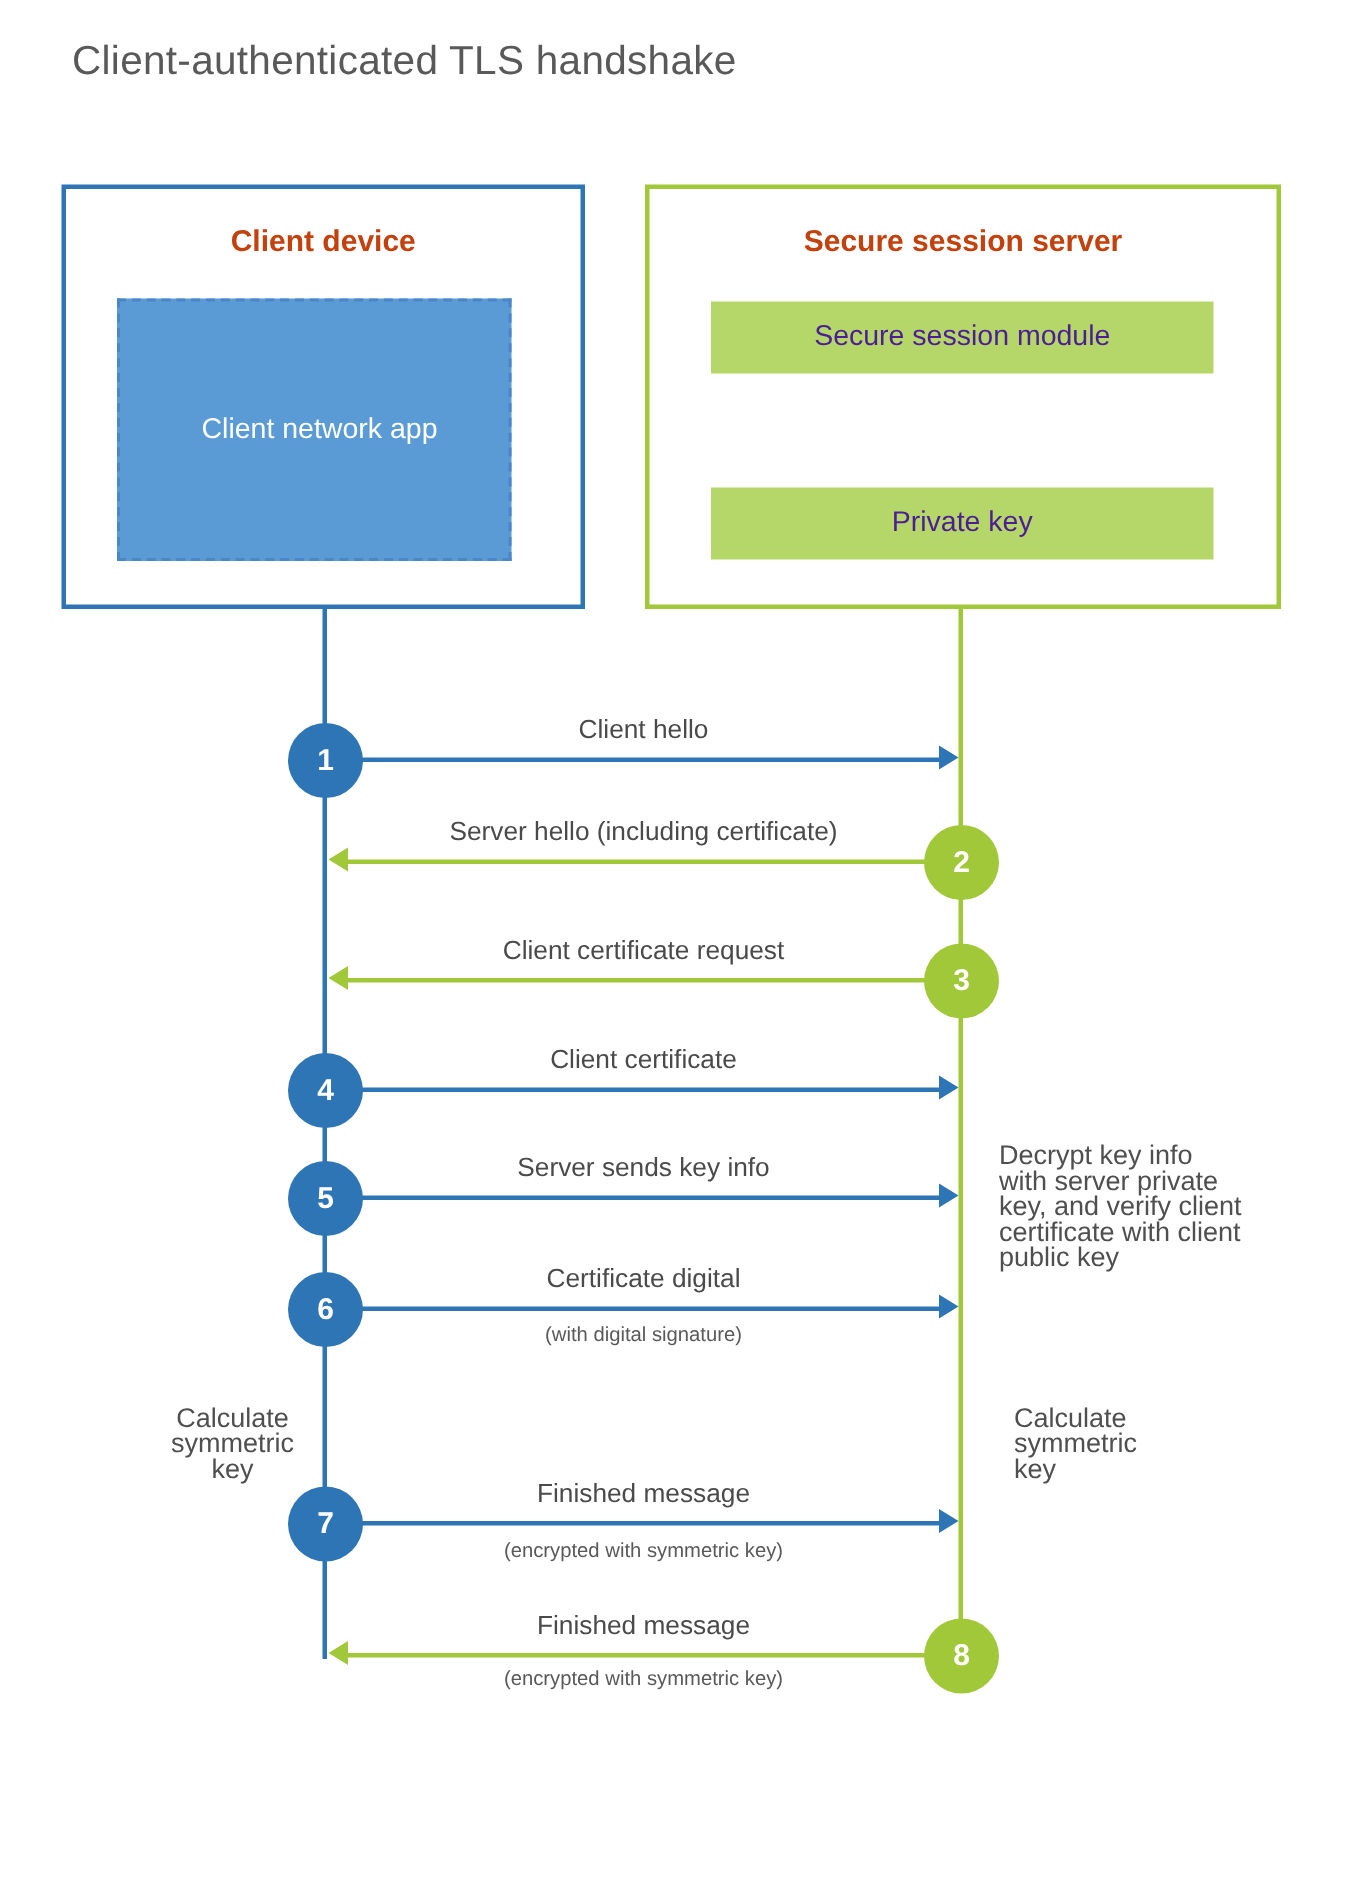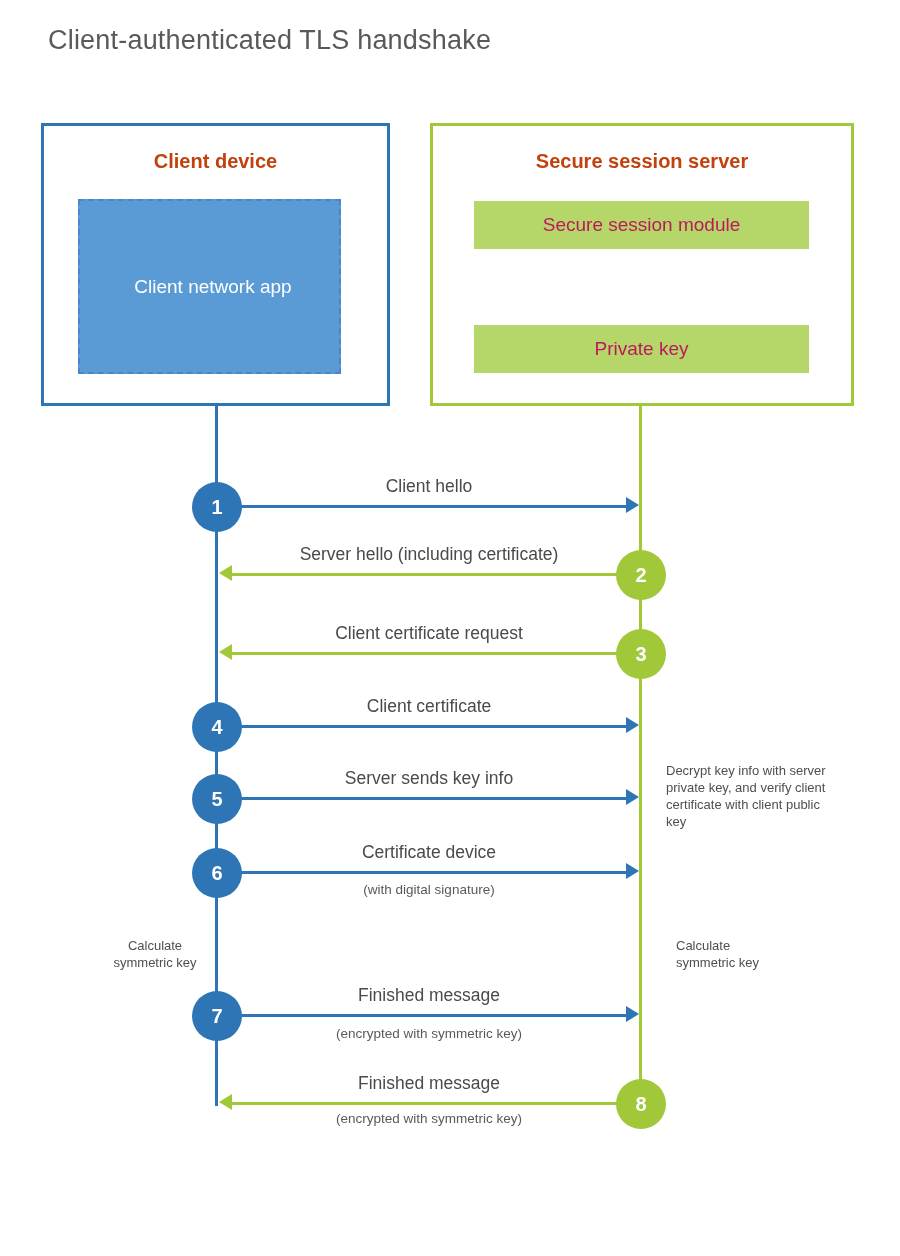--- a/index.html
+++ b/index.html
@@ -10,21 +10,21 @@
 
   
   .outer-box{position:absolute;background:#ffffff;box-sizing:border-box;}
   .client-box{left:41px;top:123px;width:349px;height:283px;border:3px solid #2e75b6;}
   .server-box{left:430px;top:123px;width:424px;height:283px;border:3px solid #a0c838;}
   .box-title{margin-top:24px;text-align:center;font-size:20px;font-weight:700;color:#c2410c;}
 
   .client-app{position:absolute;left:78px;top:199px;width:263px;height:175px;background:#5b9bd5;border:2px dashed #4a86c8;box-sizing:border-box;display:flex;align-items:center;justify-content:flex-start;padding-left:48px;}
   .client-app span{display:block;width:170px;text-align:center;color:#ffffff;font-size:19px;line-height:27px;}
 
-  .module{position:absolute;left:474px;width:335px;height:48px;background:#b5d76a;color:#be185d;font-size:19px;display:flex;align-items:center;justify-content:center;}
+  .module{position:absolute;left:474px;width:335px;height:48px;background:#b5d76a;color:#4c1d95;font-size:19px;display:flex;align-items:center;justify-content:center;}
 
   
   .vline{position:absolute;width:3px;}
   .vline.blue{left:215px;top:406px;height:700px;background:#2e75b6;}
   .vline.green{left:639px;top:406px;height:698px;background:#a0c838;}
 
   
   .hline{position:absolute;height:3px;}
   .hline.blue{background:#2e75b6;}
   .hline.green{background:#a0c838;}
@@ -32,21 +32,21 @@
   .ah.right{border-left:13px solid #2e75b6;}
   .ah.left{border-right:13px solid #a0c838;}
 
   .circle{position:absolute;width:50px;height:50px;border-radius:50%;display:flex;align-items:center;justify-content:center;color:#ffffff;font-weight:700;font-size:20px;}
   .circle.blue{background:#2e75b6;}
   .circle.green{background:#a0c838;}
 
   .steplabel{position:absolute;left:209px;width:440px;text-align:center;font-size:17.5px;color:#4a4a4a;}
   .sublabel{position:absolute;left:209px;width:440px;text-align:center;font-size:13.5px;color:#595959;}
 
-  .note{position:absolute;font-size:13px;line-height:17px;color:#4f4f4f;}
+  .note{position:absolute;font-size:18px;line-height:17px;color:#4f4f4f;}
   .note.decrypt{left:666px;top:762px;width:165px;text-align:left;}
   .note.calc-left{left:105px;top:937px;width:100px;text-align:center;}
   .note.calc-right{left:676px;top:937px;width:100px;text-align:left;}
 </style>
 </head>
 <body>
 
 <div class="page">
 
   <h1 class="title">Client-authenticated TLS handshake</h1>
@@ -97,21 +97,21 @@
 
   <div class="hline blue" style="top:797px;left:217px;width:409px;"></div>
   <div class="ah right" style="top:789px;left:626px;"></div>
   <div class="steplabel" style="top:768px;">Server sends key info</div>
   <div class="circle blue" style="top:774px;left:192px;">
     <span>5</span>
   </div>
 
   <div class="hline blue" style="top:871px;left:217px;width:409px;"></div>
   <div class="ah right" style="top:863px;left:626px;"></div>
-  <div class="steplabel" style="top:842px;">Certificate device</div>
+  <div class="steplabel" style="top:842px;">Certificate digital</div>
   <div class="sublabel" style="top:882px;">(with digital signature)</div>
   <div class="circle blue" style="top:848px;left:192px;">
     <span>6</span>
   </div>
 
   <div class="note decrypt">Decrypt key info with server private key, and verify client certificate with client public key</div>
   <div class="note calc-left">Calculate symmetric key</div>
   <div class="note calc-right">Calculate symmetric key</div>
 
   <div class="hline blue" style="top:1014px;left:217px;width:409px;"></div>

